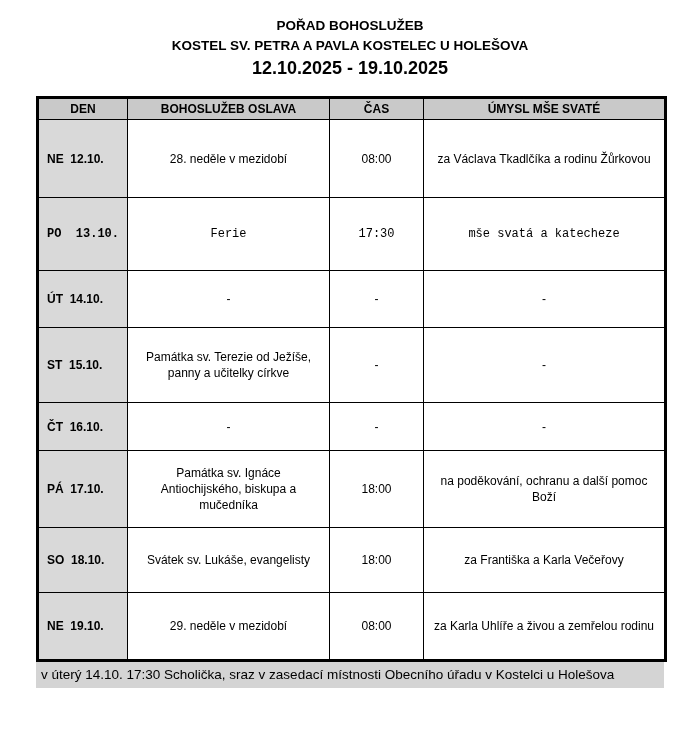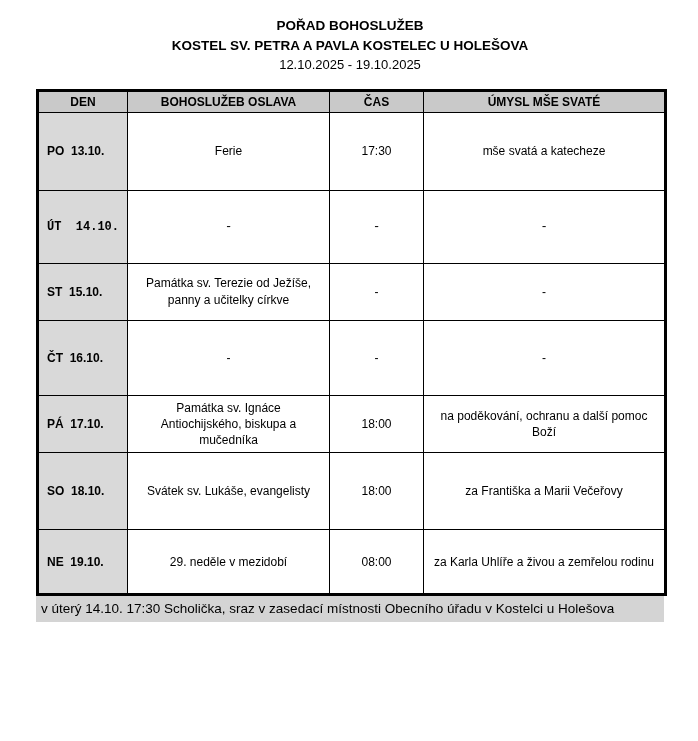--- a/index.html
+++ b/index.html
@@ -10,21 +10,21 @@
     color: #000000;
   }
   .page {
     width: 698px;
     height: 741px;
     padding: 16px 34px 8px 36px;
   }
   .titles { text-align: center; margin-bottom: 14px; }
   .title-main   { font-size: 13.5px; font-weight: bold; line-height: 1.45; }
   .title-sub    { font-size: 13.5px; font-weight: bold; line-height: 1.45; }
-  .title-dates  { font-size: 13px;   font-weight: normal; line-height: 1.5; }
+  .title-dates  { font-size: 18px;   font-weight: bold; line-height: 1.5; }
 
   table.schedule {
     border-collapse: collapse;
     width: 628px;
     border: 3px solid #000000;
     table-layout: fixed;
   }
   table.schedule th, table.schedule td {
     border: 1px solid #000000;
     font-size: 12px;
@@ -93,20 +93,26 @@
     <thead>
       <tr>
         <th>DEN</th>
         <th>BOHOSLUŽEB OSLAVA</th>
         <th>ČAS</th>
         <th>ÚMYSL MŠE SVATÉ</th>
       </tr>
     </thead>
     <tbody>
       <tr>
+        <td class="day-cell">NE  12.10.</td>
+        <td class="celebration-cell">28. neděle v mezidobí</td>
+        <td class="time-cell">08:00</td>
+        <td class="intention-cell">za Václava Tkadlčíka a rodinu Žůrkovou</td>
+      </tr>
+      <tr>
         <td class="day-cell">PO  13.10.</td>
         <td class="celebration-cell">Ferie</td>
         <td class="time-cell">17:30</td>
         <td class="intention-cell">mše svatá a katecheze</td>
       </tr>
       <tr>
         <td class="day-cell">ÚT  14.10.</td>
         <td class="celebration-cell">-</td>
         <td class="time-cell">-</td>
         <td class="intention-cell">-</td>
@@ -126,21 +132,21 @@
       <tr>
         <td class="day-cell">PÁ  17.10.</td>
         <td class="celebration-cell">Památka sv. Ignáce Antiochijského, biskupa a mučedníka</td>
         <td class="time-cell">18:00</td>
         <td class="intention-cell">na poděkování, ochranu a další pomoc Boží</td>
       </tr>
       <tr>
         <td class="day-cell">SO  18.10.</td>
         <td class="celebration-cell">Svátek sv. Lukáše, evangelisty</td>
         <td class="time-cell">18:00</td>
-        <td class="intention-cell">za Františka a Marii Večeřovy</td>
+        <td class="intention-cell">za Františka a Karla Večeřovy</td>
       </tr>
       <tr>
         <td class="day-cell">NE  19.10.</td>
         <td class="celebration-cell">29. neděle v mezidobí</td>
         <td class="time-cell">08:00</td>
         <td class="intention-cell">za Karla Uhlíře a živou a zemřelou rodinu</td>
       </tr>
     </tbody>
   </table>
 

